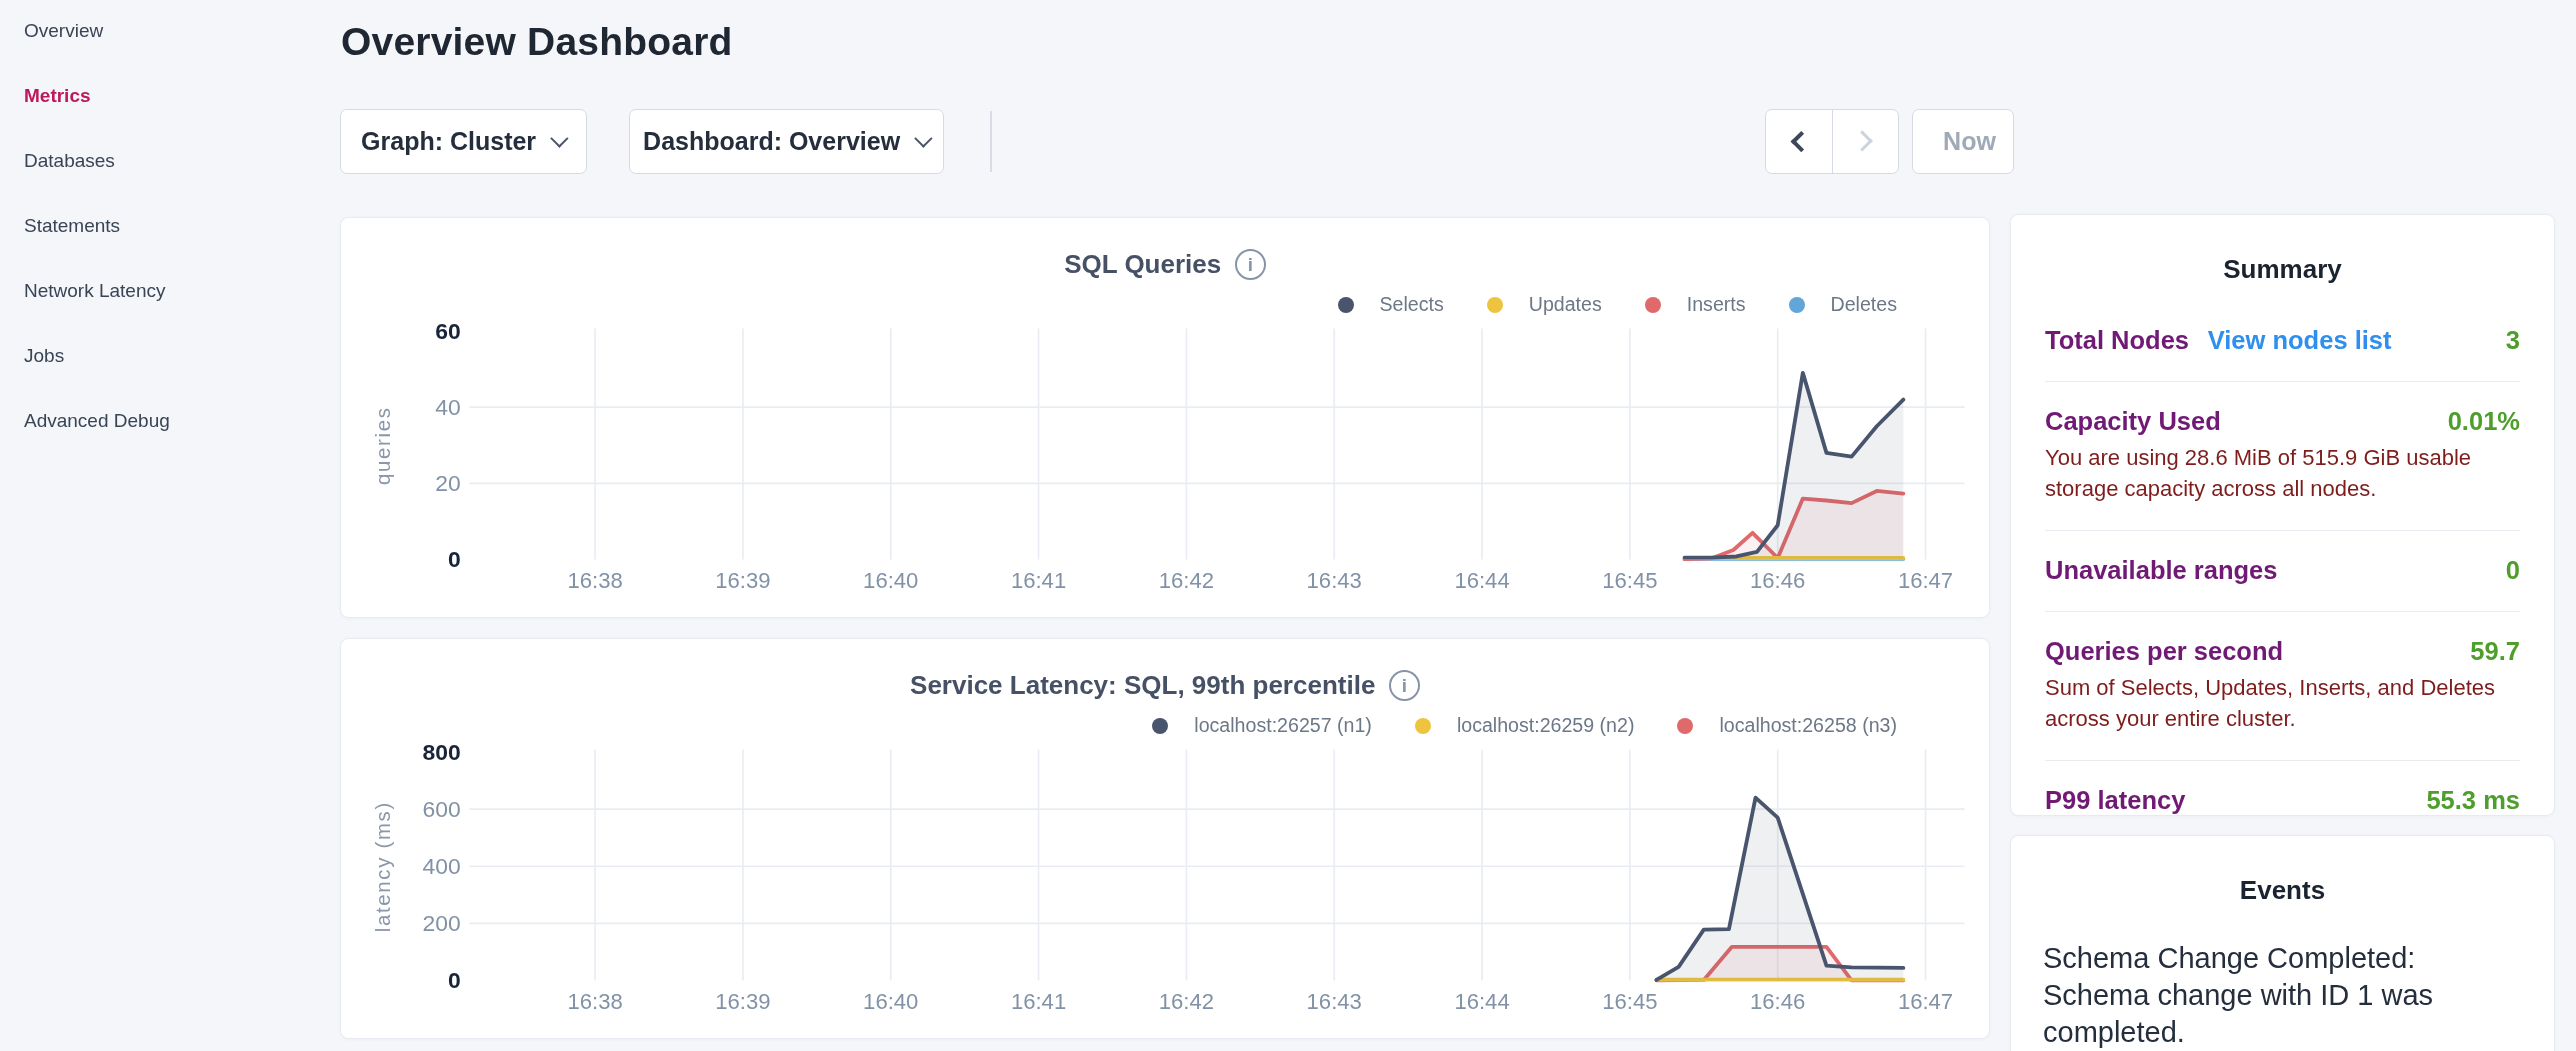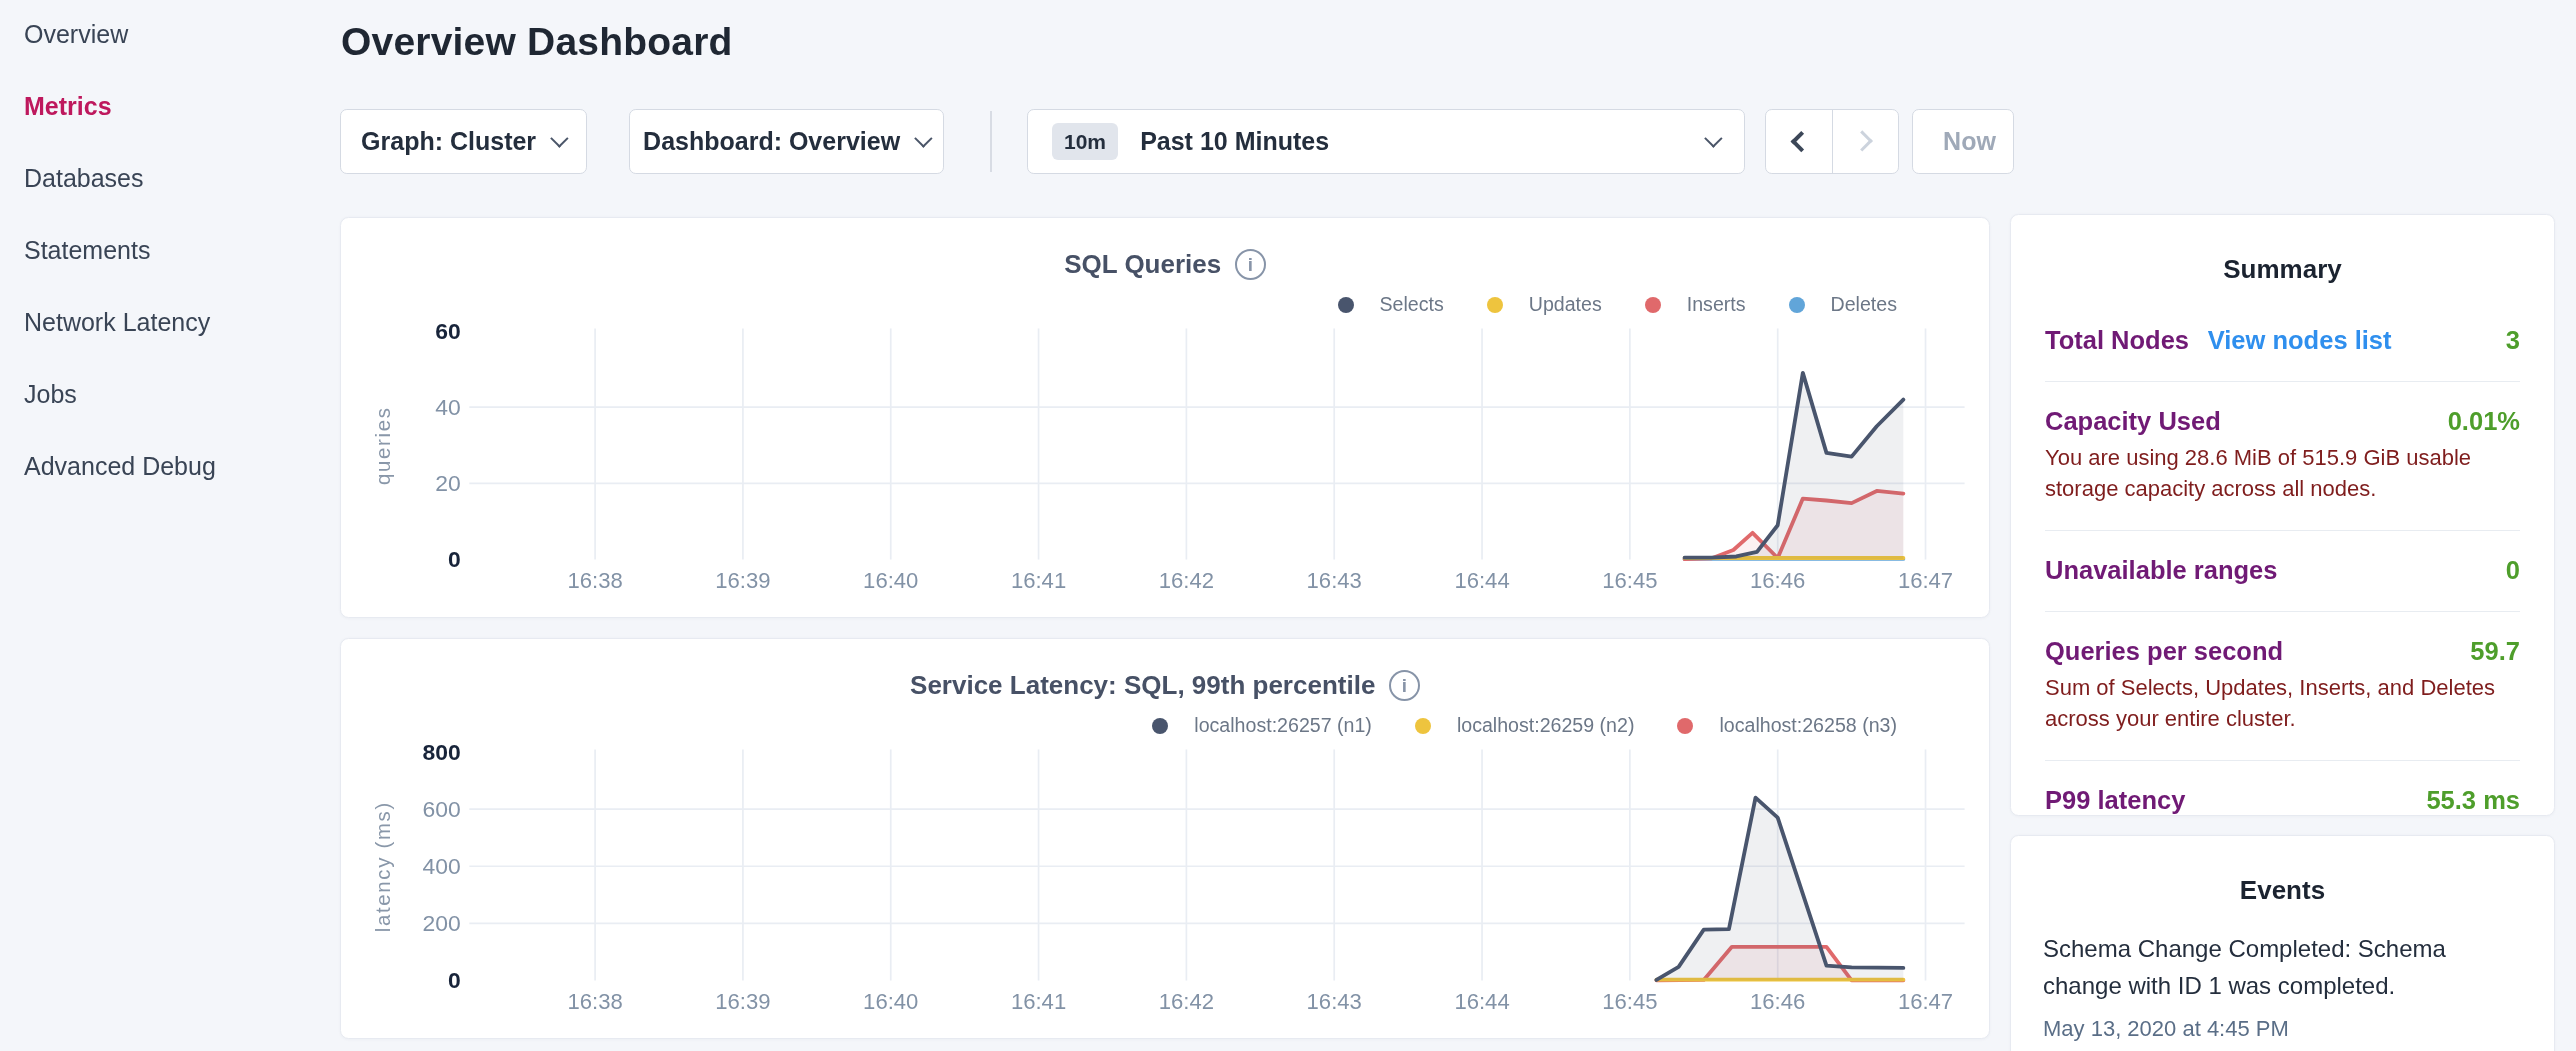--- a/index.html
+++ b/index.html
@@ -2,21 +2,21 @@
 <html style="font-size:13.6px"><head>
 <meta charset="utf-8">
 <style>
   * { margin:0; padding:0; box-sizing:border-box; }
   html,body { width:2576px; height:1051px; }
   body { font-family:"Liberation Sans", sans-serif; background:#f4f6fa; }
   .app { position:relative; width:2576px; height:1051px; background:#f4f6fa; overflow:hidden; }
 
   
   .sidebar { position:absolute; left:0; top:0; width:340px; height:100%; padding:20.4px 0 0 24px; }
-  .nav-item { font-size:25px; font-weight:500; color:#394455; margin-bottom:43px; cursor:pointer; }
+  .nav-item { font-size:19px; font-weight:500; color:#394455; margin-bottom:43px; cursor:pointer; }
   .nav-item.active { color:#be185d; font-weight:700; }
 
   
   .page-title { position:absolute; left:341px; top:13.6px; font-size:39px; font-weight:600; color:#1f2733; letter-spacing:0.2px;margin-top:6px; }
   .ctl { position:absolute; top:109px; height:65px; background:#fff; border:1.7px solid #d5dae3; border-radius:6.8px;
          display:flex; align-items:center; justify-content:center; gap:17px;
          font-size:25px; font-weight:700; color:#242e3d; cursor:pointer; }
   .ctl-graph { left:340px; width:247px; }
   .ctl-dashboard { left:629px; width:315px; }
   .ctl-divider { position:absolute; left:990px; top:111px; width:1.7px; height:61px; background:#d8dce4; }
@@ -55,21 +55,21 @@
   .sum-row { display:flex; justify-content:space-between; align-items:baseline; font-size:25.5px; font-weight:700; }
   .sum-label-group { display:flex; align-items:baseline; gap:18.7px; }
   .sum-label { color:#701a75; }
   .sum-link { color:#2f8fee; cursor:pointer; }
   .sum-value { color:#4e9e2b; }
   .sum-desc { font-size:22px; font-weight:400; color:#7f1d1d; line-height:31px; margin-top:6px; }
   .sum-div { border-top:1.7px solid #e8ecf1; margin:25.5px 0; }
 
   
   .events-panel { left:2010px; top:835px; width:545px; height:272px; padding:0 32px; }
-  .event-text { margin-top:24px; font-size:24px; color:#242e3d; line-height:37px; width:451px; }
+  .event-text { margin-top:34px; font-size:29px; color:#242e3d; line-height:37px; width:451px; }
   .event-time { margin-top:12px; font-size:22px; color:#5a6e87; }
 </style>
 </head>
 <body>
 
 <div class="app">
 
   <nav class="sidebar">
     <div class="nav-item">Overview</div>
     <div class="nav-item active">Metrics</div>
@@ -84,25 +84,20 @@
 
   <div class="ctl ctl-dashboard">
     <span>Dashboard: Overview</span>
     <span class="chev-down"></span>
   </div>
   <div class="ctl ctl-graph">
     <span>Graph: Cluster</span>
     <span class="chev-down"></span>
   </div>
   <div class="ctl-divider"></div>
-  <div class="ctl time-picker">
-    <span class="time-badge">10m</span>
-    <span class="time-label">Past 10 Minutes</span>
-    <span class="chev-down"></span>
-  </div>
   <div class="arrow-group">
     <div class="arrow-btn">
       <span class="chev-left"></span>
     </div>
     <div class="arrow-btn">
       <span class="chev-right"></span>
     </div>
   </div>
   <div class="ctl now-btn">
     <span>Now</span>

